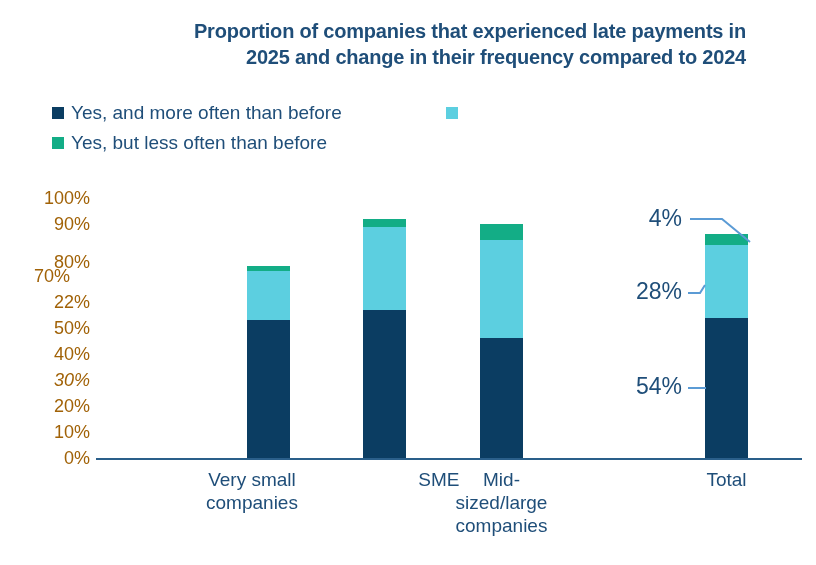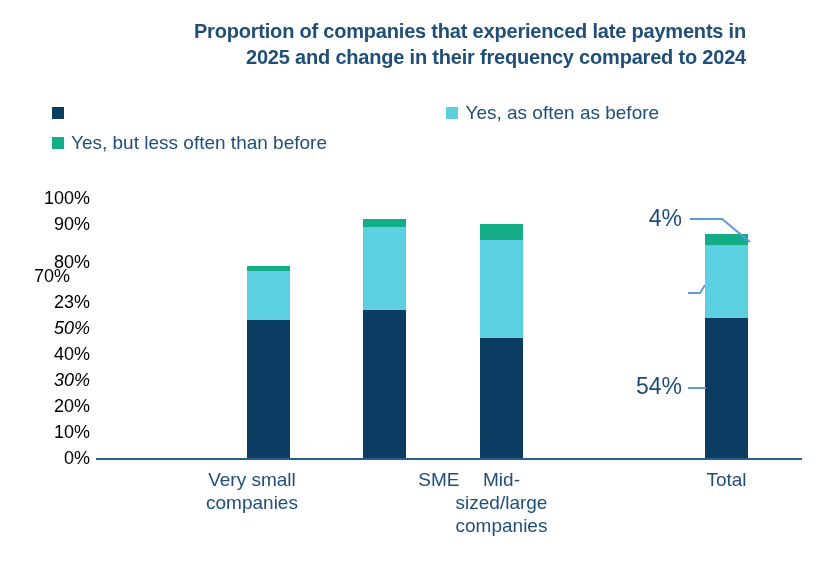--- a/index.html
+++ b/index.html
@@ -76,21 +76,21 @@
     top: 186px;
     width: 76px;
   }
   .ytick {
     position: absolute;
     right: 0;
     width: 76px;
     text-align: right;
     font-size: 18px;
     line-height: 18px;
-    color: #000000;
+    color: #a16207;
   }
   #axis-line {
     position: absolute;
     left: 96px;
     top: 458px;
     width: 706px;
     height: 2px;
     background: #2a5f8a;
   }
 
@@ -135,43 +135,43 @@
 
 <div id="chart-title">
   <div>Proportion of companies that experienced late payments in</div>
   <div>2025 and change in their frequency compared to 2024</div>
 </div>
 
 <div id="legend">
   <div class="legend-row">
     <span class="legend-item li-0">
       <span class="legend-swatch" style="background:#0b3d62"></span>
+      <span class="legend-label">Yes, and more often than before</span>
     </span>
     <span class="legend-item li-1">
       <span class="legend-swatch" style="background:#5ccfe0"></span>
-      <span class="legend-label">Yes, as often as before</span>
     </span>
   </div>
   <div class="legend-row">
     <span class="legend-item li-0">
       <span class="legend-swatch" style="background:#13ad86"></span>
       <span class="legend-label">Yes, but less often than before</span>
     </span>
   </div>
 </div>
 
 <div id="plot">
 
   <div id="y-axis-labels">
       <div class="ytick" style="top: 3px;">100%</div>
       <div class="ytick" style="top: 29px;">90%</div>
       <div class="ytick" style="top: 55px; margin-top: 12px;">80%</div>
       <div class="ytick" style="top: 81px; text-align: center;">70%</div>
-      <div class="ytick" style="top: 107px;">23%</div>
-      <div class="ytick" style="top: 133px; font-style: italic;">50%</div>
+      <div class="ytick" style="top: 107px;">22%</div>
+      <div class="ytick" style="top: 133px;">50%</div>
       <div class="ytick" style="top: 159px;">40%</div>
       <div class="ytick" style="top: 185px; font-style: italic;">30%</div>
       <div class="ytick" style="top: 211px;">20%</div>
       <div class="ytick" style="top: 237px;">10%</div>
       <div class="ytick" style="top: 263px;">0%</div>
     </div>
 
   <div id="axis-line"></div>
 
   <div id="bars-layer">
@@ -209,20 +209,21 @@
         <div>Mid-</div>
         <div>sized/large</div>
         <div>companies</div>
       </div>
       <div class="cat-label" style="left: 651.5px; width: 150px;">
         <div>Total</div>
       </div>
     </div>
 
   <div class="data-label" id="label-green" style="left:612px; top:205px; width:70px;">4%</div>
+  <div class="data-label" id="label-cyan" style="left:592px; top:278px; width:90px;">28%</div>
   <div class="data-label" id="label-navy" style="left:592px; top:373px; width:90px;">54%</div>
 
   <svg id="leaders" viewBox="0 0 816 565">
 
     <path d="M 690 219 L 722 219 L 750 242" stroke="#5b9bd5" stroke-width="2" fill="none"></path>
 
     <path d="M 688 293 L 700 293 L 705 285" stroke="#5b9bd5" stroke-width="2" fill="none"></path>
 
     <path d="M 688 388 L 706 388" stroke="#5b9bd5" stroke-width="2" fill="none"></path>
   </svg>

